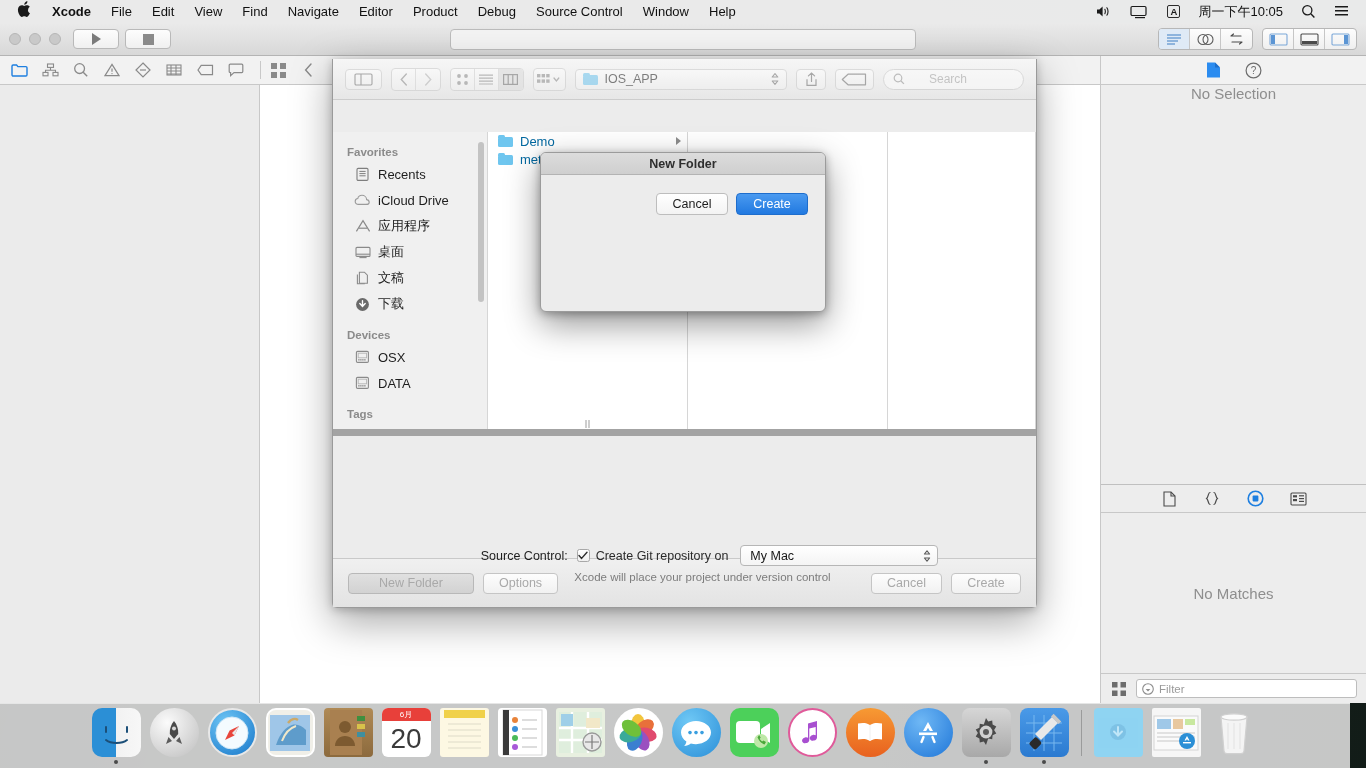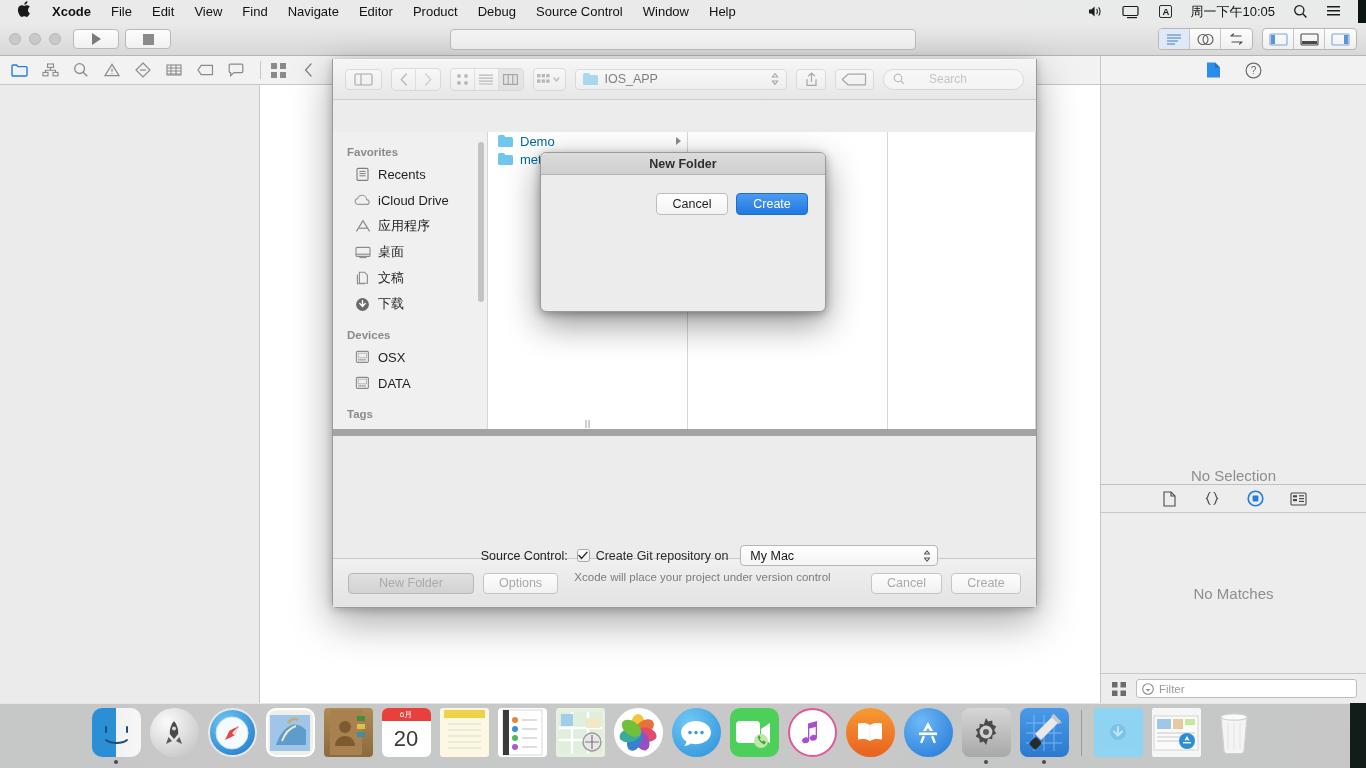--- a/index.html
+++ b/index.html
@@ -23,21 +23,21 @@
   }
   #desktop::after {
     content: "";
     position: absolute; left: 0; bottom: 0; width: 330px; height: 120px;
     background: linear-gradient(105deg, rgba(0,0,0,.55), rgba(0,0,0,.15));
     opacity: .8;
   }
 
   
   #menubar {
-    position: absolute; top: 0; left: 0; right: 8px; height: 23px;
+    position: absolute; top: 0; left: 0; right: 0; height: 23px;
     background: rgba(248,248,248,0.94);
     display: flex; align-items: center;
     font-size: 13px; color: #111;
     padding: 0 8px;
     z-index: 60;
   }
   .menu-item { padding: 0 10px; line-height: 23px; white-space: nowrap; }
   .menu-item.apple { padding: 0 11px 0 9px; font-size: 15px; }
   .menu-item.bold { font-weight: bold; }
   #menubar-right { margin-left: auto; display: flex; align-items: center; gap: 0; }
@@ -102,21 +102,21 @@
                    border-left: 1px solid #c8c8c8; }
   #insp-icons { width: 266px; display: flex; align-items: center; justify-content: center;
                 gap: 22px; border-left: 1px solid #c8c8c8; height: 100%; }
 
   
   #xcode-body { flex: 1; display: flex; min-height: 0; }
   #navigator { width: 260px; background: #ebebeb; border-right: 1px solid #c8c8c8; }
   #editor-area { flex: 1; background: #ffffff; }
   #inspector { width: 266px; background: #ededed; border-left: 1px solid #c8c8c8;
                display: flex; flex-direction: column; }
-  #insp-top { flex: 0 0 400px; display: flex; align-items: flex-end; justify-content: center;
+  #insp-top { flex: 0 0 400px; display: flex; align-items: flex-start; justify-content: center;
               border-bottom: 1px solid #c0c0c0; }
   .insp-empty { color: #8e8e8e; font-size: 15px; }
   #lib-tabs { height: 28px; flex: 0 0 28px; display: flex; align-items: center;
               justify-content: center; gap: 25px; border-bottom: 1px solid #c8c8c8;
               background: #ededed; }
   #lib-body { flex: 1; display: flex; align-items: center; justify-content: center; }
   #lib-filter { height: 30px; flex: 0 0 30px; display: flex; align-items: center;
                 gap: 8px; padding: 0 9px; border-top: 1px solid #c8c8c8; }
   .filter-field {
     flex: 1; height: 19px; background: #fff; border: 1px solid #bdbdbd; border-radius: 3px;
@@ -854,21 +854,21 @@
           <circle cx="21" cy="19" r="6" fill="#7d5a30"></circle>
           <path d="M11 38c0-6 4.5-10 10-10s10 4 10 10z" fill="#7d5a30"></path>
         </svg>
     </div>
     <div class="run-dot hidden"></div>
   </div>
 
   <div class="dock-item">
     <div class="dock-icon" style="background:#fff;border-radius:6px;flex-direction:column;">
       <div style="width:100%;height:13px;background:#e8403a;color:#fff;font-size:8px;display:flex;align-items:center;justify-content:center;">6月</div>
-      <div style="flex:1;display:flex;align-items:center;justify-content:center;font-size:22px;color:#3a3a3a;">20</div>
+      <div style="flex:1;display:flex;align-items:center;justify-content:center;font-size:28px;color:#3a3a3a;">20</div>
     </div>
     <div class="run-dot hidden"></div>
   </div>
 
   <div class="dock-item">
     <div class="dock-icon" style="background:#fdf8e3;border-radius:3px;">
       <svg width="49" height="49" viewBox="0 0 49 49">
           <rect x="4" y="2" width="41" height="45" fill="#fdf8e3"></rect>
           <rect x="4" y="2" width="41" height="8" fill="#f0d14a"></rect>
           <g stroke="#dedbc8" stroke-width="1">

